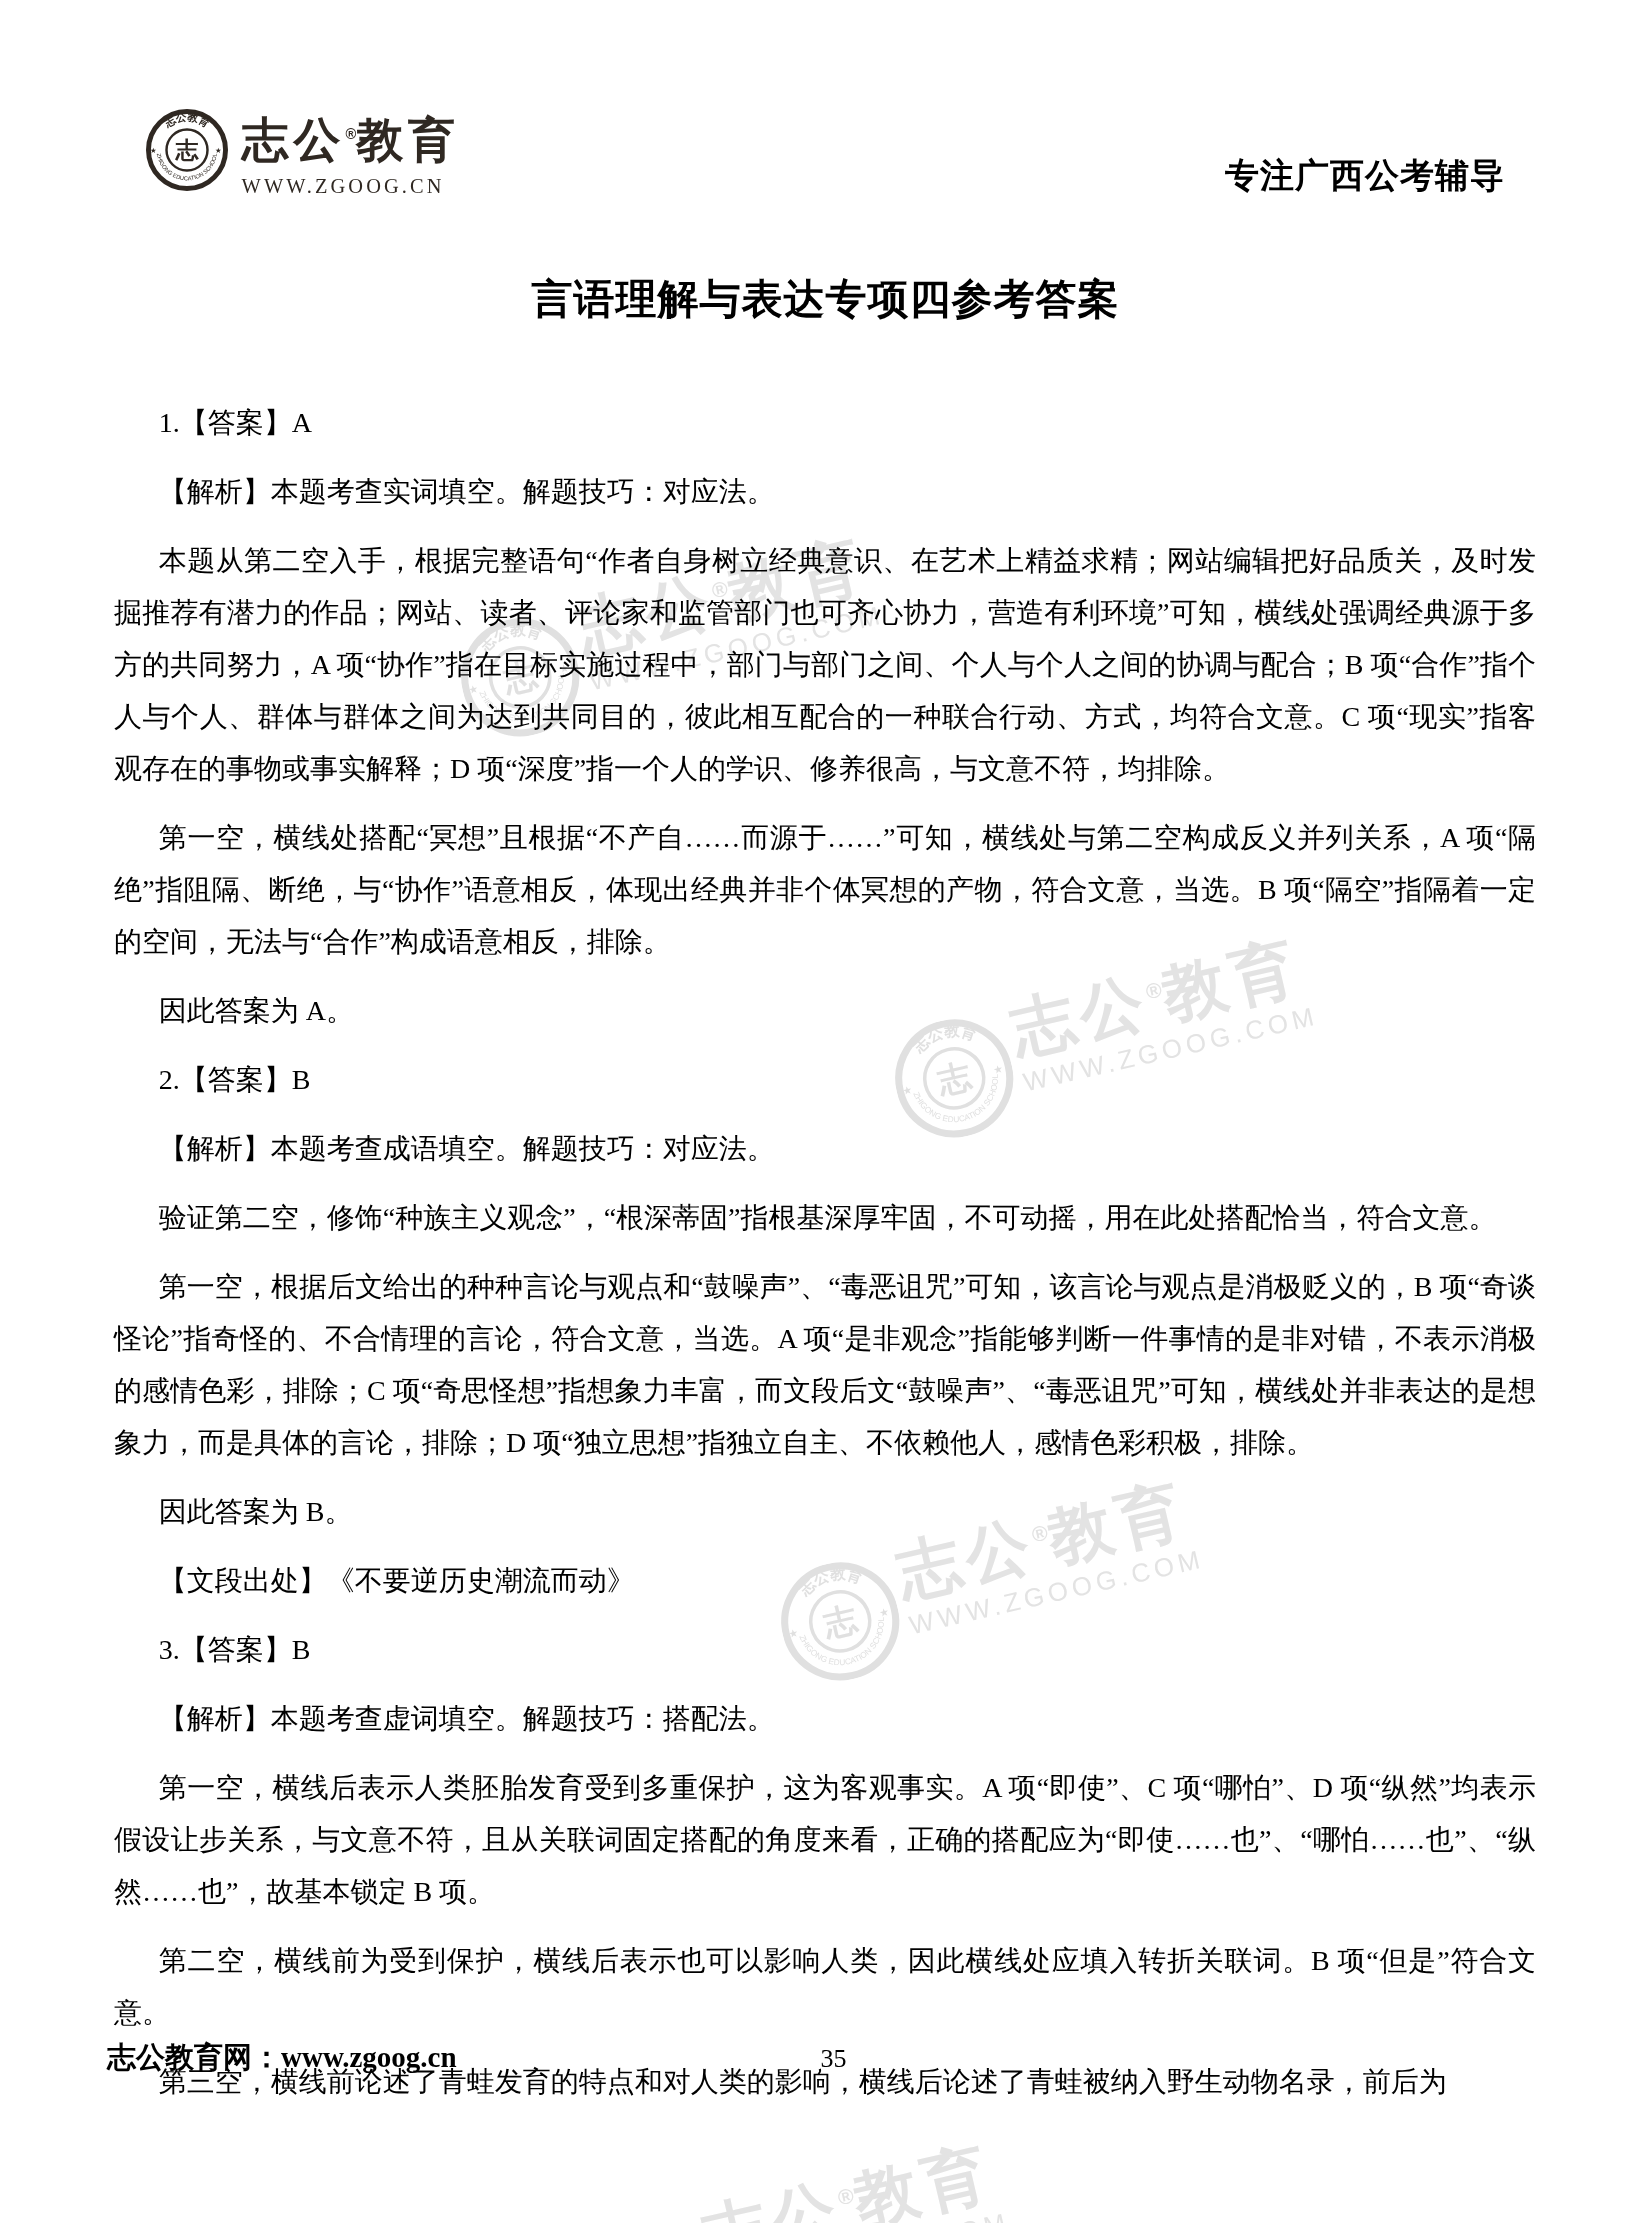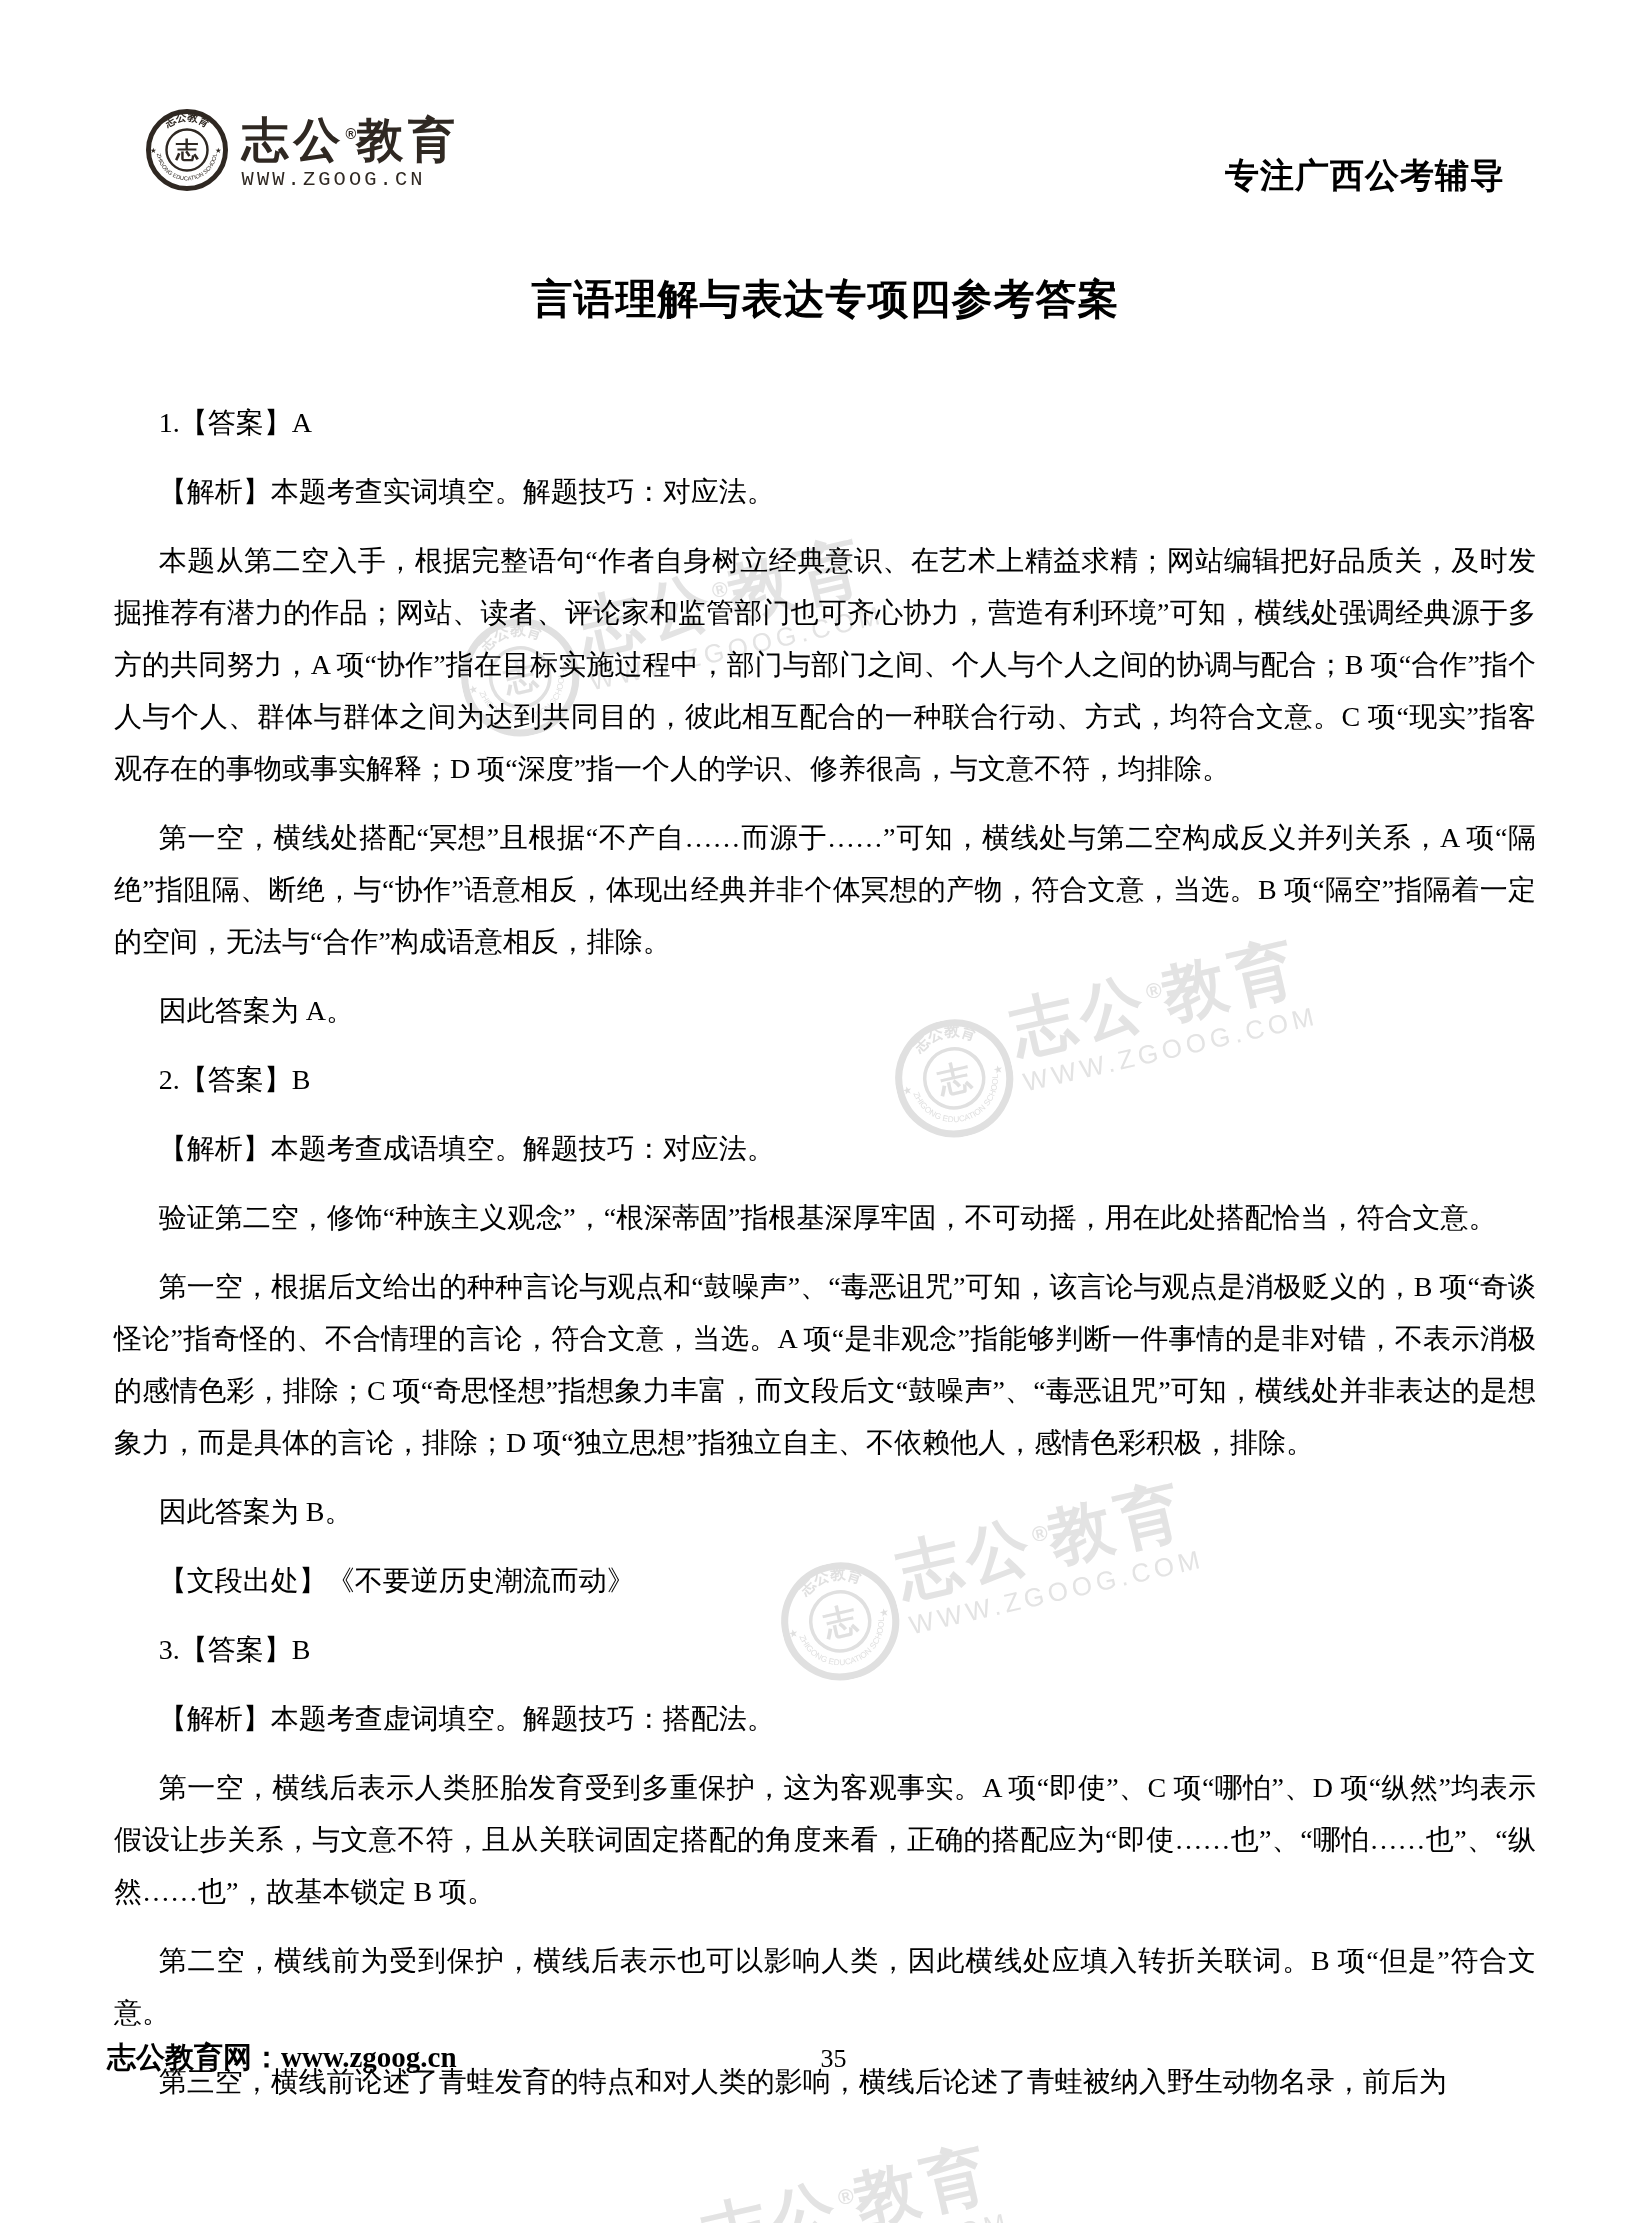--- a/index.html
+++ b/index.html
@@ -7,21 +7,21 @@
     position:relative; width:1651px; height:2223px; margin:0 auto;
     background:#ffffff; overflow:hidden;
     font-family:"Liberation Serif","DejaVu Serif",serif; color:#000;
   }
   
   .logo-wrap { position:absolute; left:146px; top:109px; display:flex; align-items:flex-start; color:#2f2822; z-index:3; }
   .seal-svg { width:82px; height:82px; display:block; }
   .brand-col { margin-left:13.6px; padding-top:5.8px; }
   .brand-line { font-family:"Liberation Sans","DejaVu Sans",sans-serif; font-weight:bold; font-size:47px; line-height:1.05; letter-spacing:4.9px; white-space:nowrap; }
   .brand-line sup { font-size:14.6px; letter-spacing:0; }
-  .brand-site { font-family:Liberation Mono, monospace; font-size:20.4px; letter-spacing:3.1px; margin-top:4px; white-space:nowrap; }
+  .brand-site { font-family:Liberation Serif, serif; font-size:20.4px; letter-spacing:3.1px; margin-top:11px; white-space:nowrap; }
   
   .tagline { position:absolute; left:1225px; top:153px; font-size:34px; font-weight:bold; letter-spacing:1px; z-index:3; }
   
   .doc-title { position:absolute; left:0; width:100%; top:272px; text-align:center; font-size:41px; font-weight:bold; letter-spacing:1px;
     font-family:Liberation Sans, sans-serif; z-index:3; }
   
   .content { position:absolute; left:97px; top:380px; width:1456px; font-size:28px; line-height:52px; text-align:justify; z-index:2; }
   .para { margin:17px; text-indent:1.6em; }
   
   .watermark { position:absolute; display:flex; align-items:center; transform:rotate(-13deg); z-index:1; color:#e3e3e3; pointer-events:none; }

